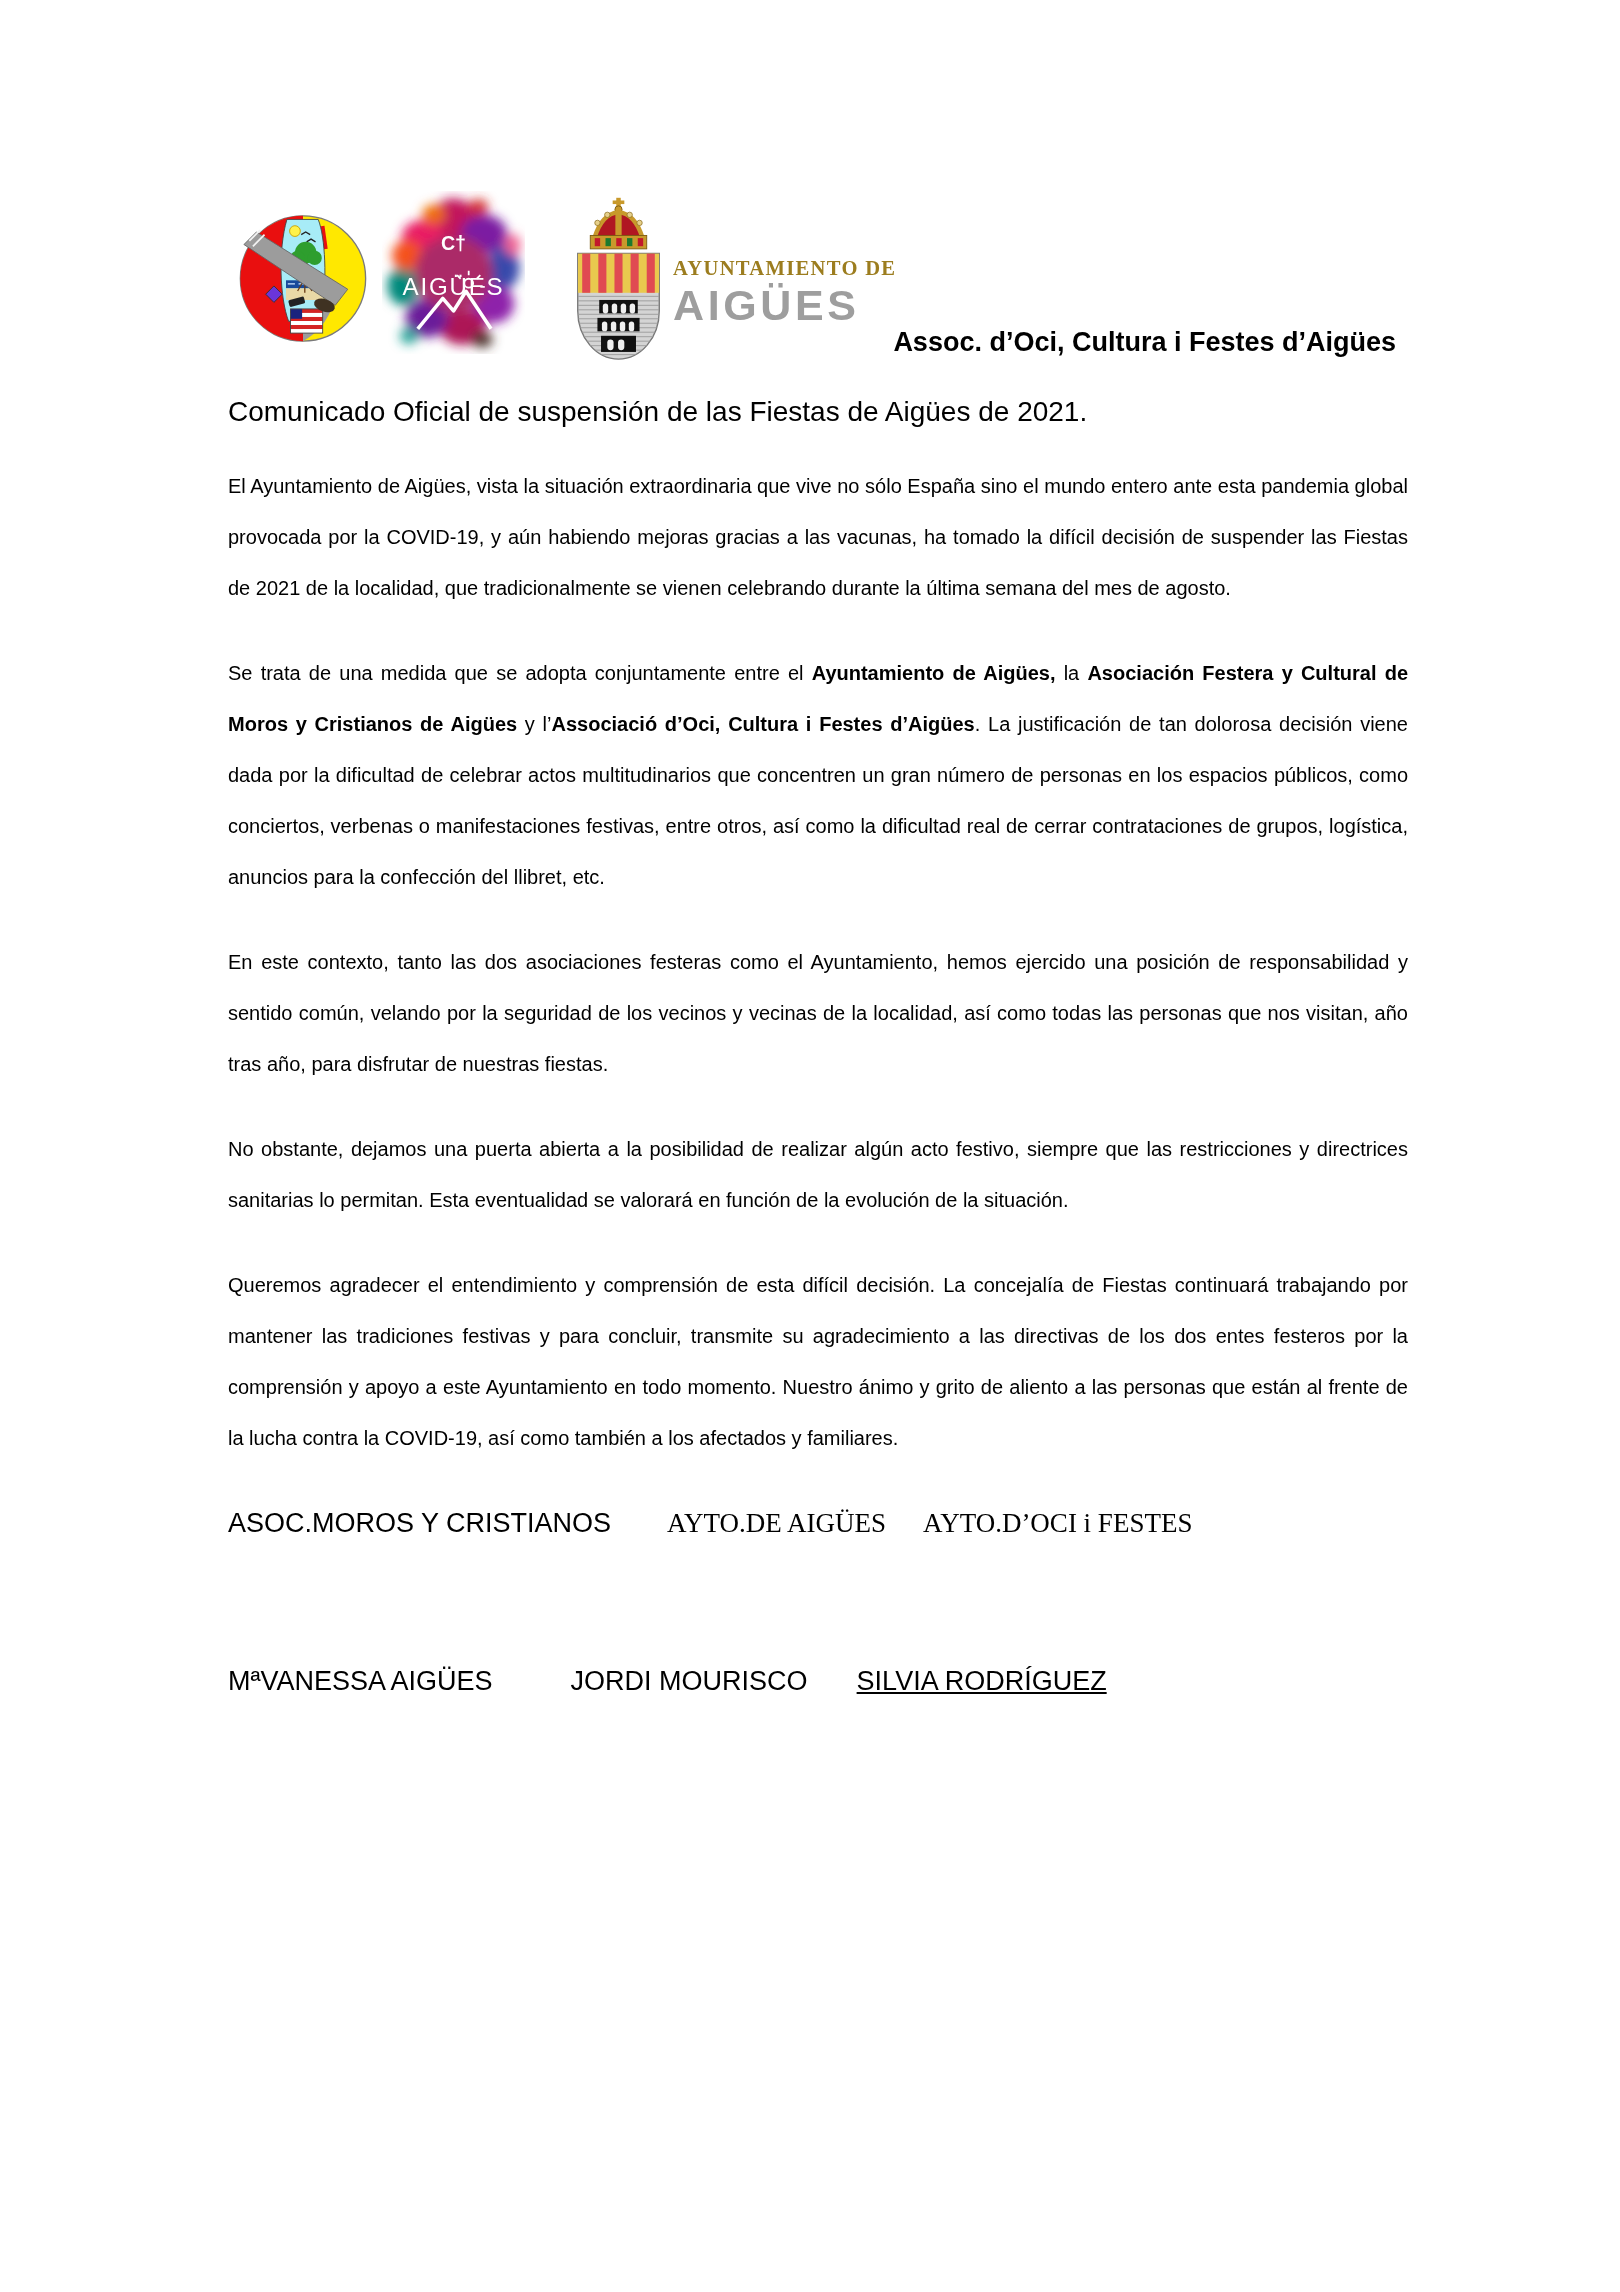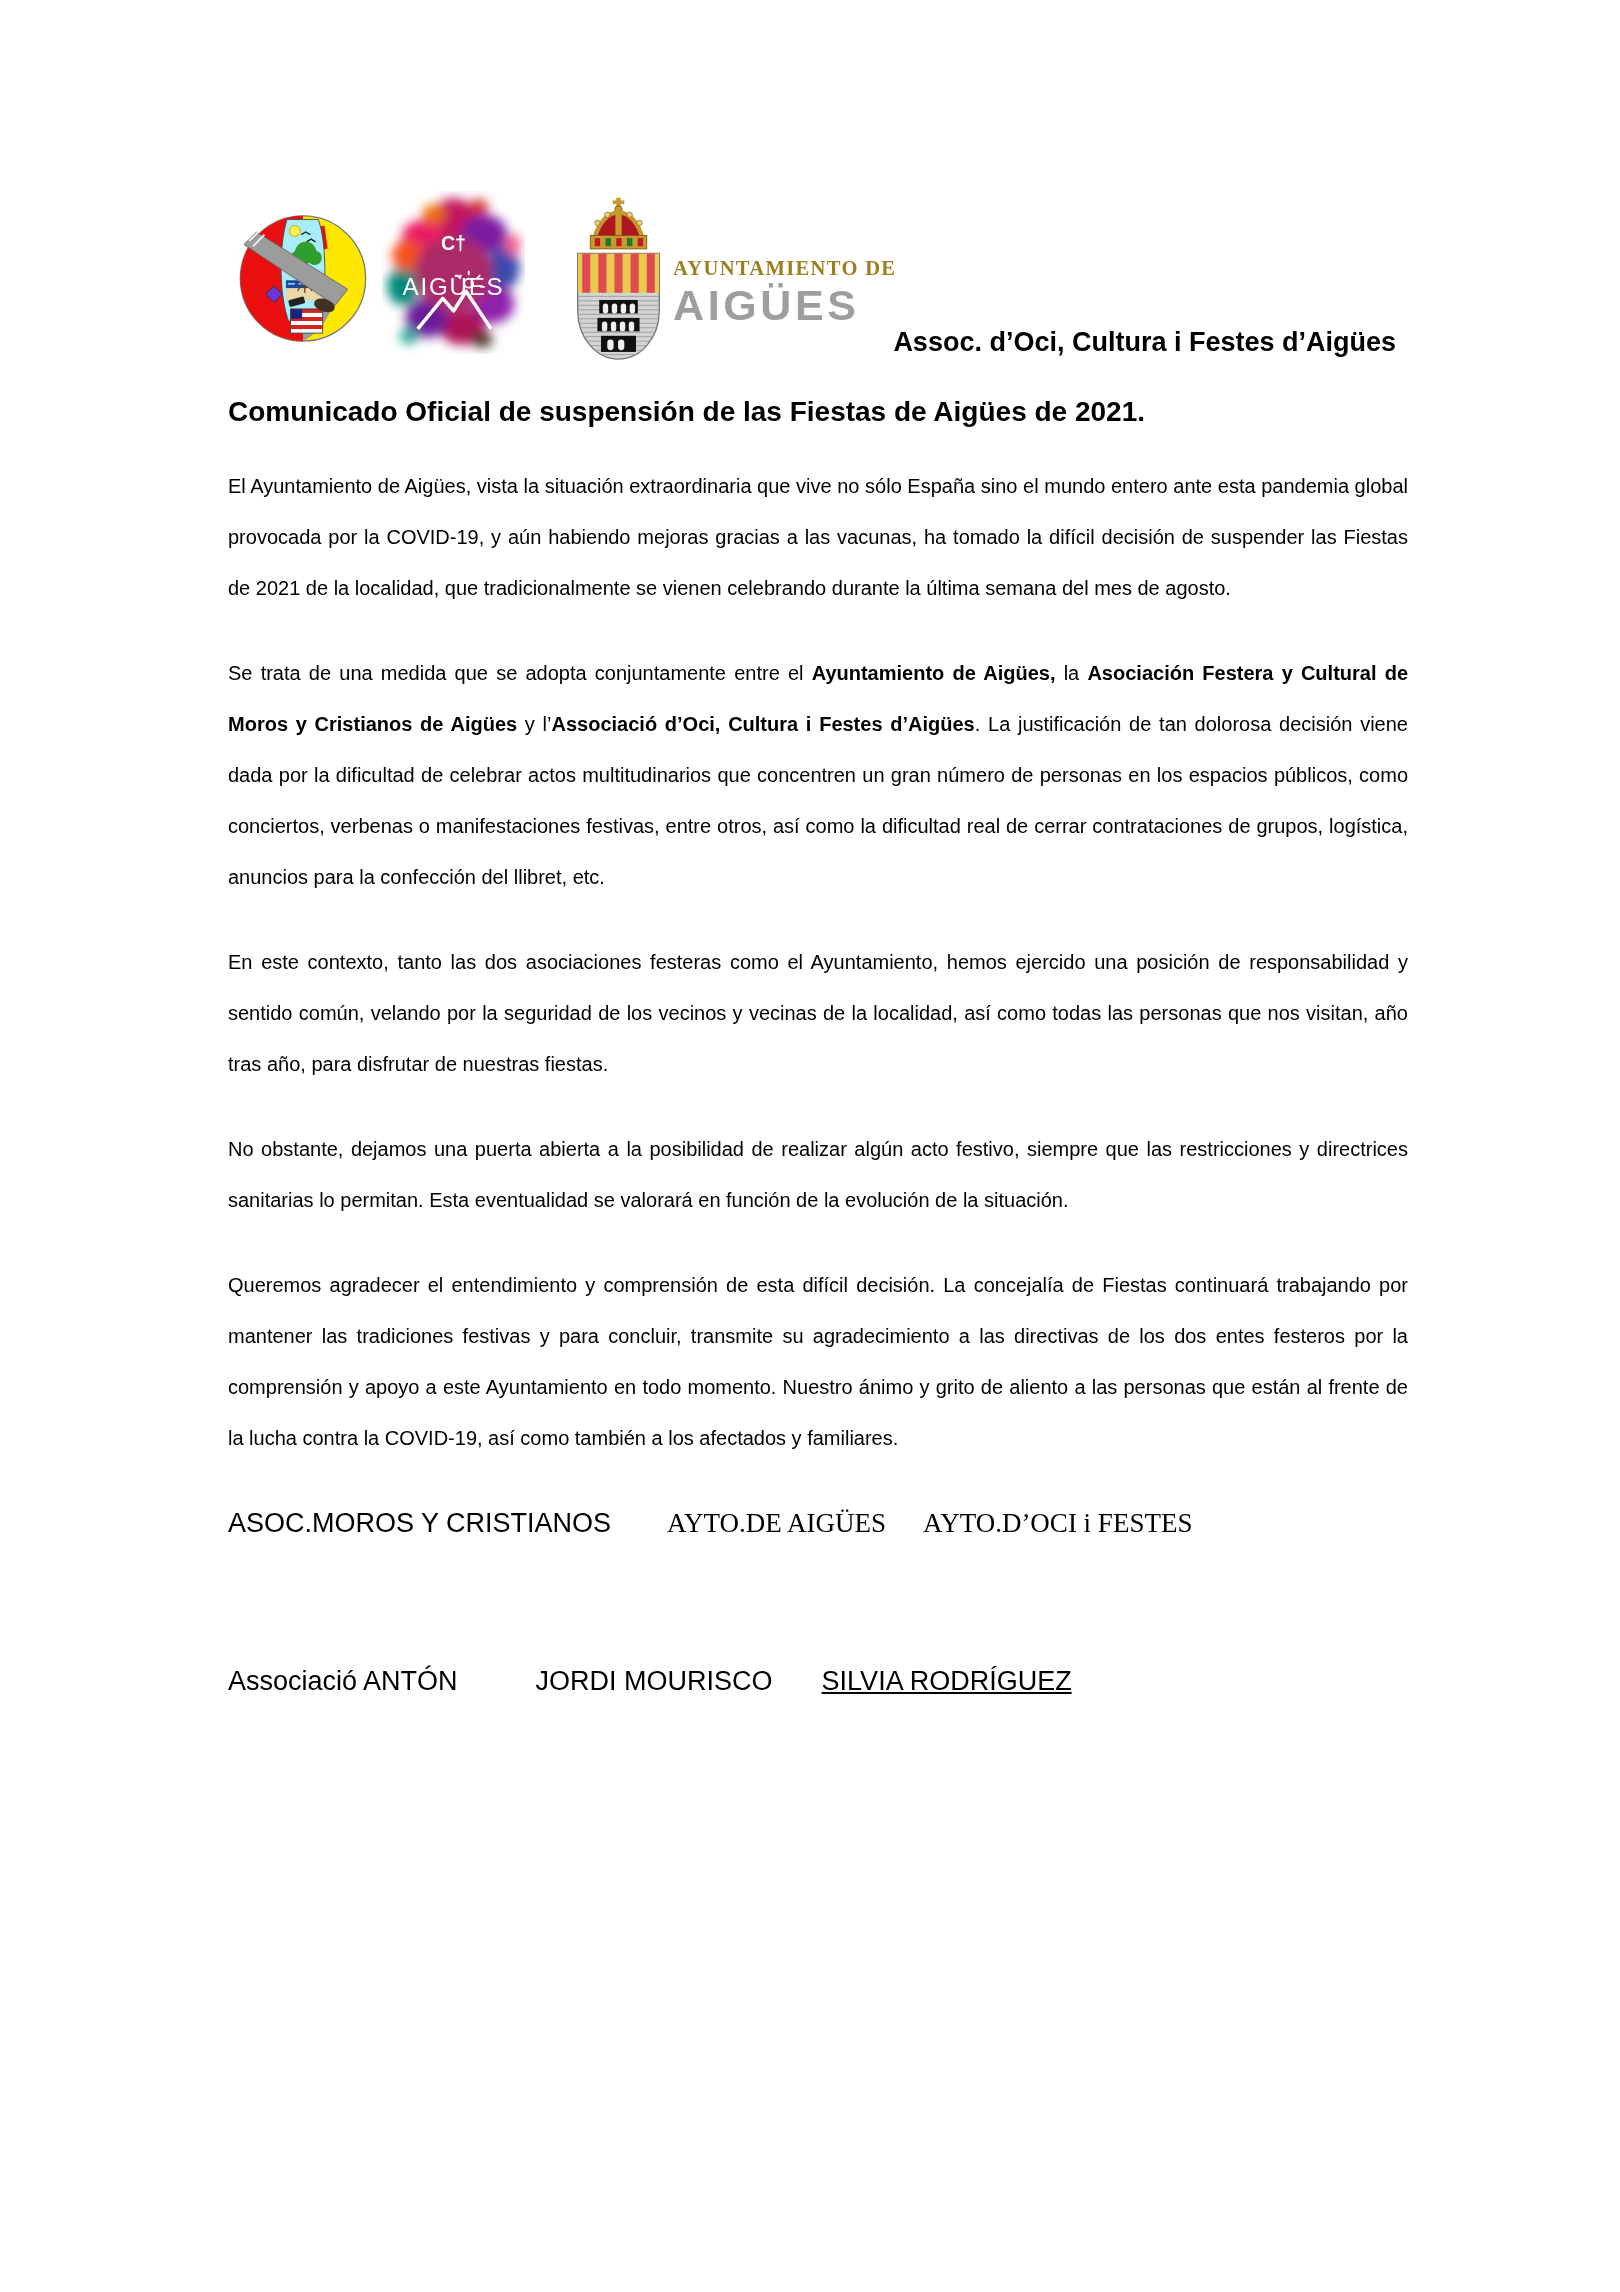--- a/index.html
+++ b/index.html
@@ -16,21 +16,21 @@
   .ayto-line1{font-family:"Liberation Serif",serif;font-weight:bold;font-size:20.6px;
               color:#9c7d1f;letter-spacing:1.3px;white-space:nowrap;}
   .ayto-line2{font-size:43px;font-weight:bold;color:#9e9e9e;letter-spacing:3.6px;
               margin-top:5.4px;white-space:nowrap;}
 
   .assoc-caption{position:absolute;top:324px;right:224px;font-size:27px;font-weight:bold;
                  line-height:36px;white-space:nowrap;}
 
   
   .content{position:absolute;left:228px;top:392px;width:1180px;}
-  .doc-title{font-size:28px;font-weight:bold;line-height:39px;margin:0 0 30px 0;}
+  .doc-title{font-size:28px;font-weight:normal;line-height:39px;margin:0 0 30px 0;}
   p.body-par{font-size:20px;line-height:51px;text-align:justify;margin:0 0 34px 0;}
   p.body-par span{white-space:pre-wrap;}
 
   .org-line{display:flex;font-size:27px;line-height:51px;margin-top:18px;white-space:nowrap;text-align:center;}
   .org-line .org + .org{margin-left:56px;font-family:Liberation Serif, serif;}
   .org-line .org:nth-child(3){margin-left:37px;}
 
   .names-line{display:flex;font-size:27px;line-height:51px;margin-top:107px;white-space:nowrap;}
   .names-line .sig + .sig{margin-left:78px;}
   .names-line .sig:nth-child(3){margin-left:49px;text-decoration:underline;}
@@ -182,20 +182,20 @@
     <p class="body-par"><span>No obstante, dejamos una puerta abierta a la posibilidad de realizar algún acto festivo, siempre que las restricciones y directrices sanitarias lo permitan. Esta eventualidad se valorará en función de la evolución de la situación.</span></p>
     <p class="body-par"><span>Queremos agradecer el entendimiento y comprensión de esta difícil decisión. La concejalía de Fiestas continuará trabajando por mantener las tradiciones festivas y para concluir, transmite su agradecimiento a las directivas de los dos entes festeros por la comprensión y apoyo a este Ayuntamiento en todo momento. Nuestro ánimo y grito de aliento a las personas que están al frente de la lucha contra la COVID-19, así como también a los afectados y familiares.</span></p>
 
     <div class="org-line">
       <span class="org">ASOC.MOROS Y CRISTIANOS</span>
       <span class="org">AYTO.DE AIGÜES</span>
       <span class="org">AYTO.D’OCI i FESTES</span>
     </div>
 
     <div class="names-line">
-      <span class="sig">Associació ANTÓN</span>
+      <span class="sig">MªVANESSA AIGÜES</span>
       <span class="sig">JORDI MOURISCO</span>
       <span class="sig">SILVIA RODRÍGUEZ</span>
     </div>
   </div>
 
 </div>
 
 
 </body></html>

